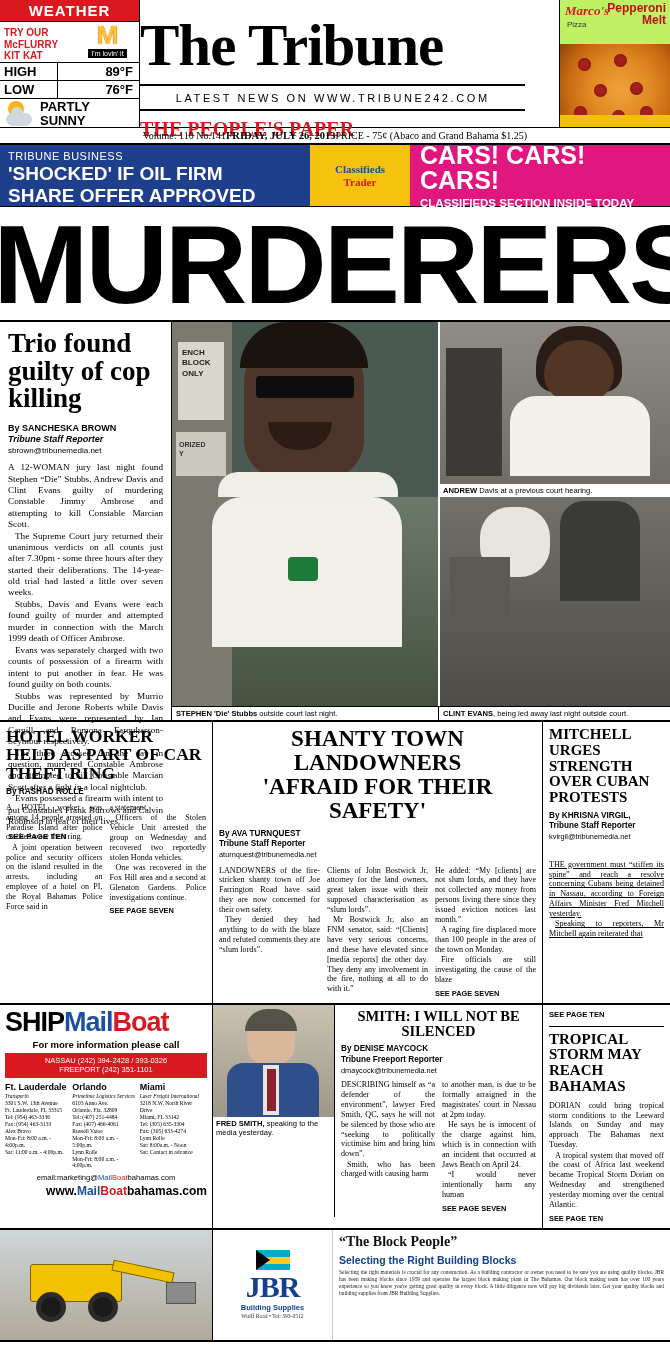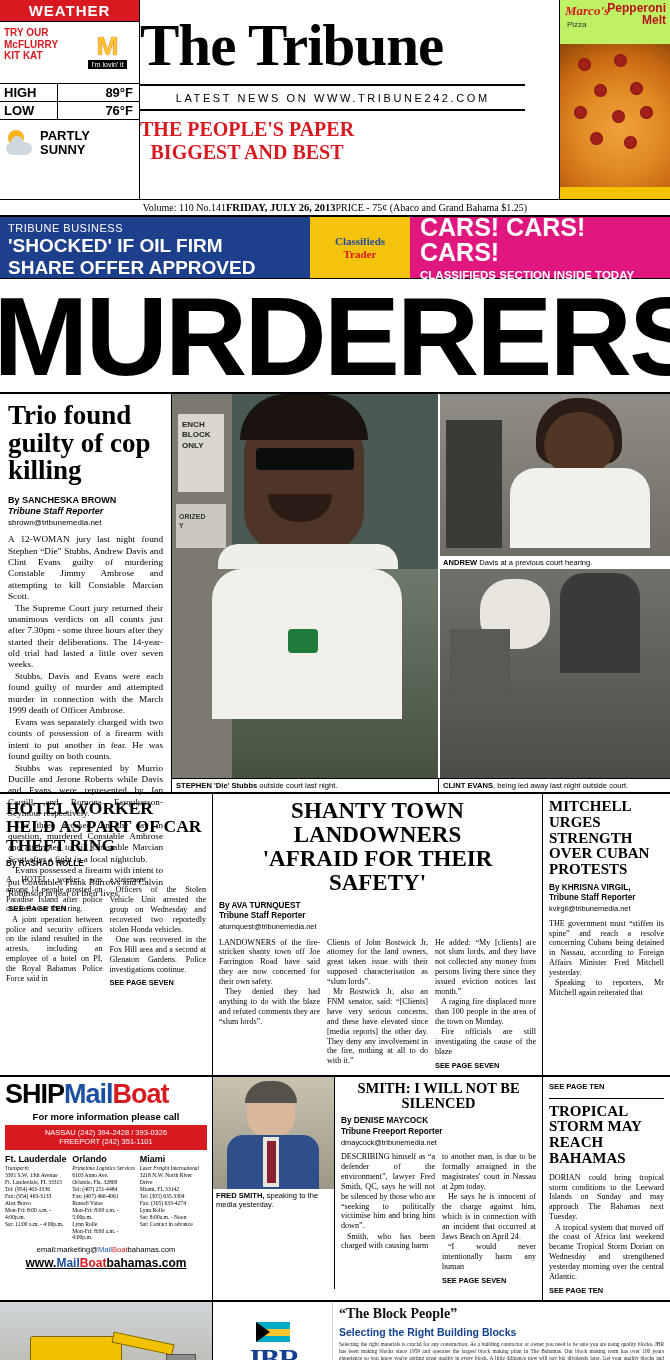--- a/index.html
+++ b/index.html
@@ -6,21 +6,21 @@
   body {
     width: 670px; height: 1360px;
     background: #fff;
     font-family: "Liberation Serif", serif;
     color: #000;
     overflow: hidden;
   }
   .page { width: 670px; height: 1360px; position: relative; background:#fff; }
 
   
-  .masthead-row { display: flex; height: 200px; border-bottom: 1px solid #000; }
+  .masthead-row { display: flex; height: 128px; border-bottom: 1px solid #000; }
 
   
   .weather { width: 140px; border-right: 1px solid #000; display:flex; flex-direction:column; }
   .weather-title {
     background: #d81920; color:#fff; font-family:"Liberation Sans", sans-serif;
     font-weight:bold; font-size:15px; letter-spacing:1px; text-align:center;
     padding:2px 0 2px 0; border-bottom:1px solid #000;
   }
   .weather-ad { display:flex; border-bottom:1px solid #000; height:62px; }
   .weather-ad-text {
@@ -157,21 +157,21 @@
   .smb-title .blue { color:#1c4fa1;}
   .smb-title .red { color:#d81920;}
   .smb-sub { text-align:center; font-family:"Liberation Sans",sans-serif; font-weight:bold; font-size:9.5px; margin-top:3px;}
   .smb-box { background:#d81920; color:#fff; text-align:center; font-size:7.5px; padding:3px 2px; margin-top:3px; line-height:1.25; font-family:"Liberation Sans",sans-serif;}
   .smb-grid { display:flex; margin-top:4px; font-size:5.6px; line-height:1.25;}
   .smb-grid > div { flex:1; padding-right:3px;}
   .smb-city { font-family:"Liberation Sans",sans-serif; font-weight:bold; font-size:9px;}
   .smb-sub2 { font-size:5.4px; font-style:italic;}
   .smb-foot { text-align:center; font-size:7.6px; margin-top:4px; font-family:"Liberation Sans",sans-serif;}
   .smb-foot .blue{color:#1c4fa1;} .smb-foot .red{color:#d81920;}
-  .smb-web { text-align:center; font-family:"Liberation Sans",sans-serif; font-weight:bold; font-size:12px; margin-top:2px; padding-bottom:4px;text-decoration:underline;}
+  .smb-web { text-align:right; font-family:"Liberation Sans",sans-serif; font-weight:bold; font-size:12px; margin-top:2px; padding-bottom:4px;}
 
   
   .smith-wrap { display:flex; }
   .smith-photo { width:122px; border-right:1px solid #000;}
   .smith-img { height:112px; background:#b9b3a4; position:relative; overflow:hidden;}
   .smith-txt { flex:1; padding:4px 6px;}
   .smith-head { font-family:"Liberation Serif",serif; font-weight:bold; font-size:14.5px; line-height:1.05; text-align:center;}
 
   
   .bottomads { display:flex; height:112px; border-bottom:2px solid #000;}
@@ -413,21 +413,21 @@
       </div>
     </div>
 
     <div class="t2-col3">
       <div class="hl3">MITCHELL URGES STRENGTH OVER CUBAN PROTESTS</div>
       <div class="sub-by">
         <div>By KHRISNA VIRGIL,</div>
         <div>Tribune Staff Reporter</div>
         <div class="mail">kvirgil@tribunemedia.net</div>
       </div>
-      <div class="bodytxt" style="margin-top:5px;">
+      <div class="bodytxt" style="margin-top:18px;text-decoration:underline;">
         <p class="first">THE government must “stiffen its spine” and reach a resolve concerning Cubans being detained in Nassau, according to Foreign Affairs Minister Fred Mitchell yesterday.</p>
         <p>Speaking to reporters, Mr Mitchell again reiterated that</p>
       </div>
     </div>
   </div>
 
   <div class="tier3">
     <div class="t3-left">
       <div class="smb">
         <div class="smb-title"><span>SHIP</span><span class="blue">Mail</span><span class="red">Boat</span></div>

